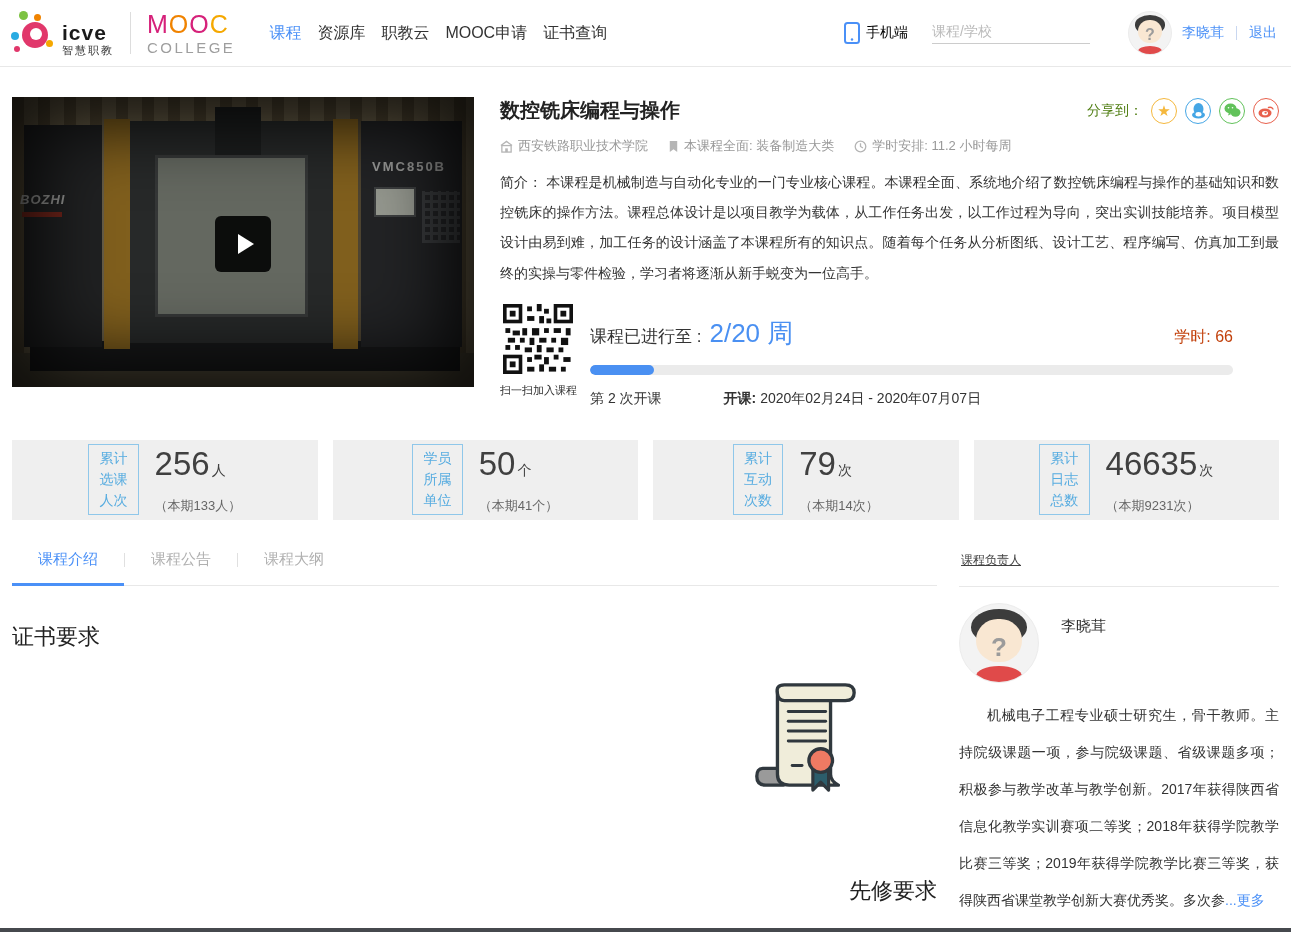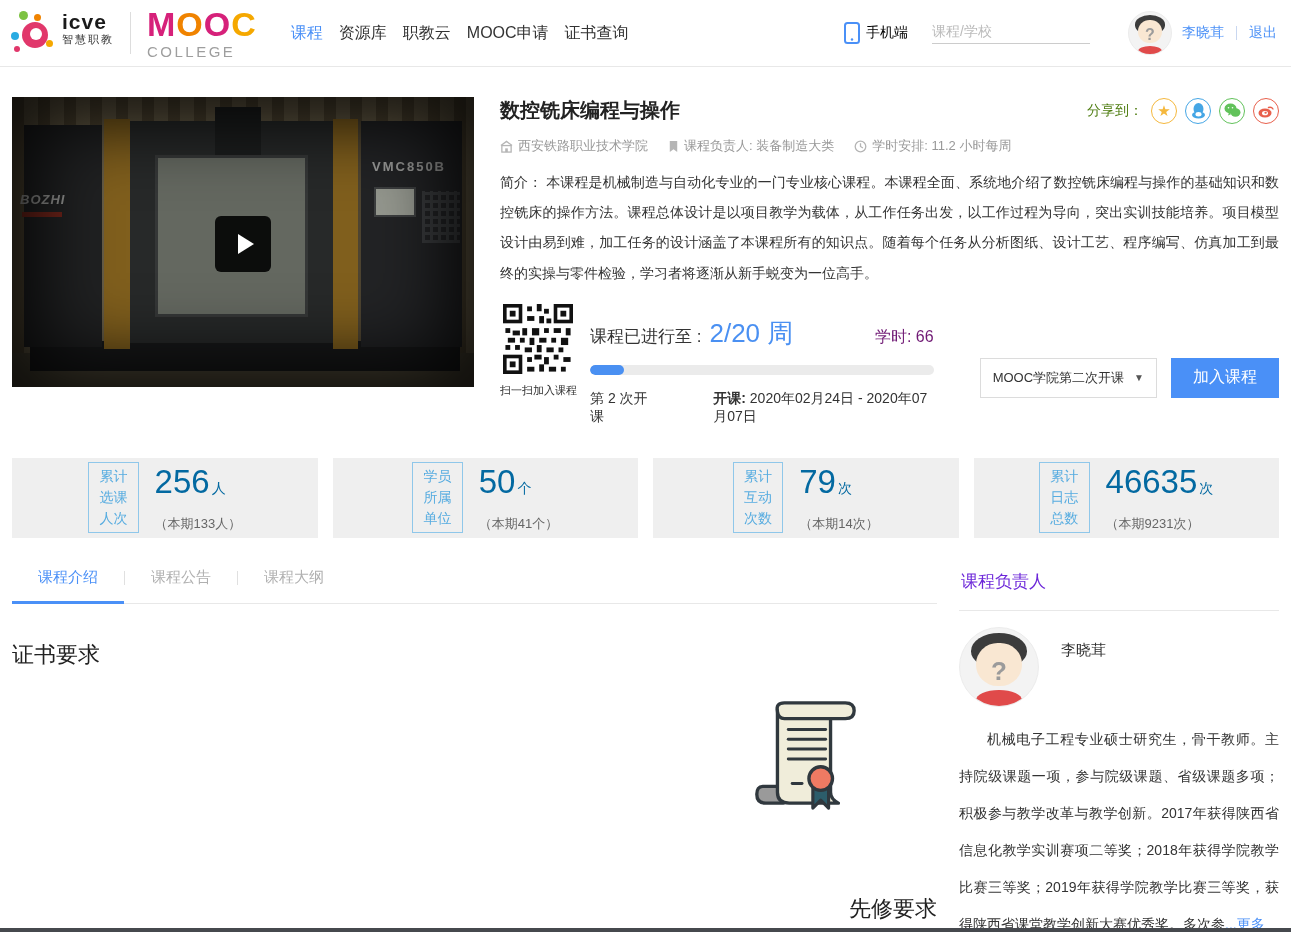--- a/index.html
+++ b/index.html
@@ -2,36 +2,36 @@
 <html><head>
 <meta charset="utf-8">
 <style>
   * { margin:0; padding:0; box-sizing:border-box; }
   html,body { width:1291px; height:932px; overflow:hidden; background:#fff;
     font-family:"Liberation Sans","DejaVu Sans",sans-serif; color:#333; position:relative; }
 
   
   .header { height:67px; display:flex; align-items:center; padding:0 14px 0 10px;
     border-bottom:1px solid #e8e8e8; background:#fff; }
-  .logo-icve { display:flex; align-items:flex-start; }
+  .logo-icve { display:flex; align-items:flex-end; }
   .swirl { width:46px; height:46px; position:relative; margin-right:6px; }
   .swirl i { position:absolute; border-radius:50%; }
   .sw1 { width:26px; height:26px; background:#e1376b; left:12px; top:12px; }
   .sw2 { width:12px; height:12px; background:#fff; left:20px; top:18px; }
   .sw3 { width:9px; height:9px; background:#7dc242; left:9px; top:1px; }
   .sw4 { width:7px; height:7px; background:#f08300; left:24px; top:4px; }
   .sw5 { width:8px; height:8px; background:#29abe2; left:1px; top:22px; }
   .sw6 { width:6px; height:6px; background:#e1376b; left:4px; top:36px; }
   .sw7 { width:7px; height:7px; background:#f5a800; left:36px; top:30px; }
   .icve-text { display:flex; flex-direction:column; line-height:1.1; }
   .icve-word { font-weight:bold; font-size:21px; color:#1a1a1a; letter-spacing:1px; }
   .icve-sub { font-size:11px; color:#333; letter-spacing:2px; }
   .logo-div { width:1px; height:42px; background:#ddd; margin:0 16px; }
   .logo-mooc { display:flex; flex-direction:column; line-height:1; }
-  .mooc-word { font-size:34px; font-weight:bold; letter-spacing:1px; }
+  .mooc-word { font-size:25px; font-weight:normal; letter-spacing:1px; }
   .mooc-word .m1 { color:#d6217a; } .mooc-word .m2 { color:#f08300; }
   .mooc-word .m3 { color:#d6217a; } .mooc-word .m4 { color:#f5a800; }
   .mooc-sub { font-size:15px; color:#9e9e9e; letter-spacing:2.5px; margin-top:3px; }
   .nav { display:flex; margin-left:34px; gap:16px; }
   .nav-item { font-size:16px; color:#333; cursor:pointer; }
   .nav-item.active { color:#4a90f7; }
   .hdr-right { margin-left:auto; display:flex; align-items:center; }
   .phone-wrap { display:flex; align-items:center; gap:6px; font-size:14px; color:#000000; }
   .search-box { margin-left:24px; width:158px; border-bottom:1px solid #ccc;
     display:flex; align-items:center; padding-bottom:4px; }
@@ -109,21 +109,21 @@
   .meta-item { display:flex; align-items:center; gap:5px; }
   .intro { margin-top:12px; font-size:14px; color:#333; line-height:2.16; text-align:justify; }
 
   .hero-bottom { display:flex; margin-top:16px; align-items:flex-start; }
   .qr-block { width:76px; text-align:center; flex-shrink:0; }
   .qr-caption { font-size:11px; color:#333; margin-top:5px; white-space:nowrap; }
   .prog-block { flex:1; margin-left:14px; margin-right:46px; }
   .prog-top { display:flex; align-items:baseline;margin-top:12px; }
   .prog-label { font-size:17px; color:#333; }
   .prog-value { font-size:26px; color:#4a90f2; margin-left:8px; }
-  .prog-hours { margin-left:auto; font-size:16px; color:#701a75; }
+  .prog-hours { margin-left:auto; font-size:16px; color:#c2410c; }
   .prog-bar { margin-top:14px; height:10px; border-radius:5px; background:#ebebeb;
     overflow:hidden; }
   .prog-fill { height:100%; width:10%; background:#4a90f2; border-radius:5px; }
   .prog-bottom { display:flex; margin-top:15px; font-size:14px; color:#333; }
   .prog-dates { margin-left:62px; }
   .prog-dates b { font-weight:bold; }
   .actions { margin-top:54px; display:flex; gap:14px; align-items:center; flex-shrink:0; }
   .term-select { border:1px solid #dcdcdc; background:#fff; padding:10px 12px; font-size:13px;
     color:#333; display:flex; align-items:center; gap:10px; cursor:pointer; min-width:162px; }
   .caret { font-size:10px; color:#555; }
@@ -131,21 +131,21 @@
   .join-btn { background:#4a90f7; color:#fff; font-size:16px; border:none; padding:0 22px;
     height:40px; cursor:pointer; font-family:inherit; }
 
   
   .stats { display:flex; gap:15px; padding:0 12px; margin-top:32px; }
   .stat-box { flex:1; background:#efefef; height:80px; display:flex; align-items:center;
     justify-content:center; gap:16px; }
   .stat-tag { border:1px solid #8fc7ea; color:#57ace0; font-size:14px; width:3.6em;
     padding:3px 4px; line-height:1.5; text-align:center; }
   .stat-val-wrap { display:flex; flex-direction:column; }
-  .stat-val { display:flex; align-items:baseline; color:#0369a1; }
+  .stat-val { display:flex; align-items:baseline; color:#404040; }
   .stat-num { font-size:33px; }
   .stat-unit { font-size:14px; margin-left:2px; }
   .stat-sub { font-size:13px; color:#666; margin-top:14px; }
 
   
   .content { display:flex; padding:0 12px; margin-top:16px; }
   .main-col { flex:1; margin-right:22px; }
   .tabs { display:flex; align-items:center; border-bottom:1px solid #e8e8e8; }
   .tab { font-size:15px; color:#b0b0b0; padding:14px 26px 16px 26px; cursor:pointer;
     position:relative; }
@@ -155,21 +155,21 @@
   .tab-sep { width:1px; height:14px; background:#e0e0e0; }
   .section-cert { position:relative; height:248px; }
   .sec-title { font-size:22px; font-weight:400; color:#222; }
   .cert-title { padding-top:36px; }
   .sec-text { font-size:14px; color:#333; margin-top:26px; padding-left:13px; }
   .cert-illu { position:absolute; right:74px; top:88px; }
   .section-prereq { position:relative; }
   .prereq-title { padding-top:42px;text-align:right; }
 
   .sidebar { width:320px; flex-shrink:0; }
-  .sb-header { font-size:17px; color:#6d28d9; padding:16px 0 17px 2px; border-bottom:1px solid #e8e8e8; }
+  .sb-header { font-size:12px; color:#404040; padding:16px 0 17px 2px; border-bottom:1px solid #e8e8e8;text-decoration:underline; }
   .teacher-card { display:flex; margin-top:16px; align-items:flex-start; }
   .teacher-name { font-size:15px; color:#333; margin:14px 0 0 22px; }
   .bio { margin-top:14px; font-size:14px; color:#333; line-height:2.64; text-align:justify;
     text-indent:2em; }
   .more-link { color:#4a90f7; cursor:pointer; }
 
   .footer-strip { position:absolute; left:0; right:0; bottom:0; height:4px; background:#46494e; }
 </style>
 </head>
 <body>
@@ -291,21 +291,21 @@
           <rect x="2" y="6" width="10" height="7" fill="none" stroke="#b5b5b5" stroke-width="1.4"></rect>
           <path d="M1 6 L7 1.5 L13 6" fill="none" stroke="#b5b5b5" stroke-width="1.4"></path>
           <rect x="5.6" y="9" width="2.8" height="4" fill="#b5b5b5"></rect>
         </svg>
         <span>西安铁路职业技术学院</span>
       </span>
       <span class="meta-item">
         <svg width="11" height="13" viewBox="0 0 11 14">
           <path d="M1.5 1 h8 v12 l-4 -3 l-4 3 Z" fill="#b5b5b5"></path>
         </svg>
-        <span>课程负责人: 装备制造大类</span>
+        <span>本课程全面: 装备制造大类</span>
       </span>
       <span class="meta-item">
         <svg width="13" height="13" viewBox="0 0 14 14">
           <circle cx="7" cy="7" r="5.7" fill="none" stroke="#b5b5b5" stroke-width="1.4"></circle>
           <path d="M7 3.6 V7 L9.6 8.6" fill="none" stroke="#b5b5b5" stroke-width="1.4"></path>
         </svg>
         <span>学时安排: 11.2 小时每周</span>
       </span>
     </div>
 
@@ -379,27 +379,20 @@
         </div>
         <div class="prog-bottom">
           <span>第 2 次开课</span>
           <span class="prog-dates">
             <b>开课:</b>
             <span>2020年02月24日 - 2020年07月07日</span>
           </span>
         </div>
       </div>
 
-      <div class="actions">
-        <div class="term-select">
-          <span>MOOC学院第二次开课</span>
-          <span class="caret"></span>
-        </div>
-        <button class="join-btn">加入课程</button>
-      </div>
     </div>
   </div>
 </div>
 
 <div class="stats">
   <div class="stat-box">
     <div class="stat-tag">累计选课人次</div>
     <div class="stat-val-wrap">
       <div class="stat-val">
         <span class="stat-num">256</span>

